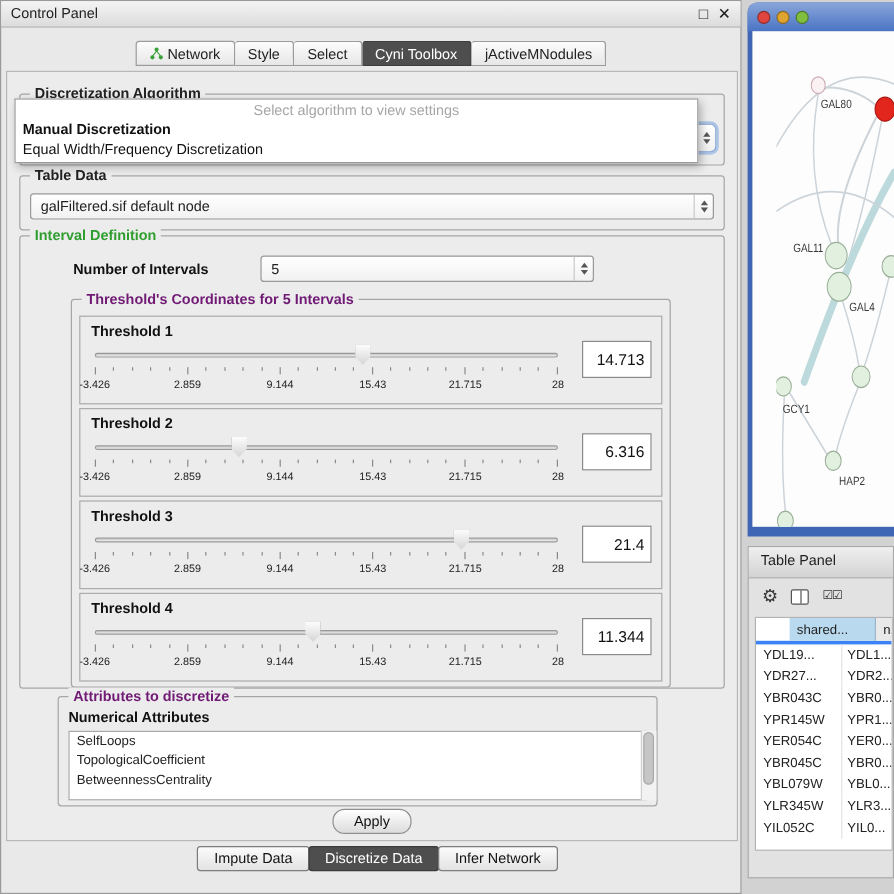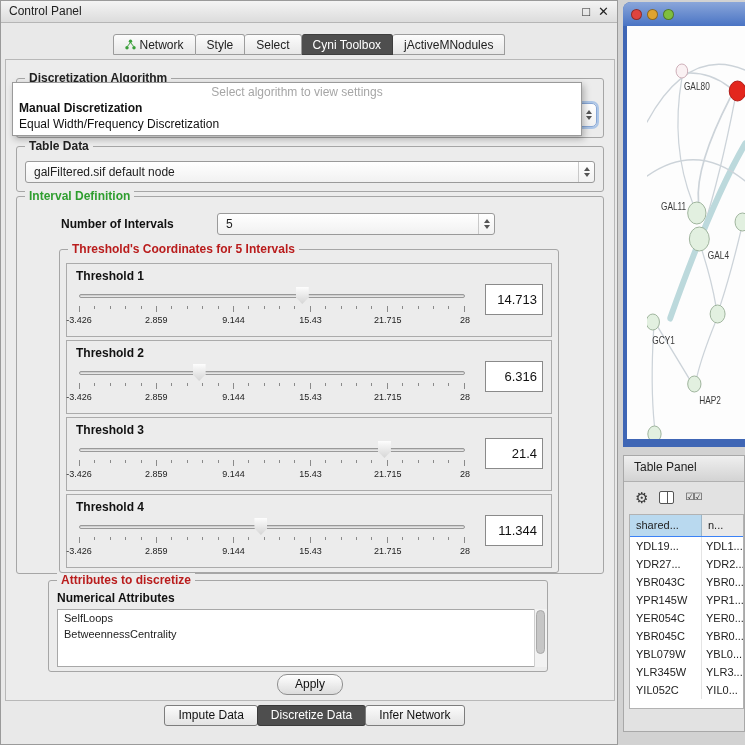--- a/index.html
+++ b/index.html
@@ -23,21 +23,21 @@
   .tab.selected { background:#4e4e4e; color:#ffffff; border-color:#3e3e3e; }
   .tab-icon { display:inline-flex; }
 
   .main-inset { position:absolute; left:4px; top:58px; width:610px; height:642px;
     border:1px solid #b8b8b8; background:#ececec; }
 
   .group { position:absolute; border:1px solid #a6a6a6; border-radius:3px; }
   .legend { position:absolute; top:-8px; left:8px; background:#ececec; padding:0 4px;
     font-size:12px; font-weight:bold; color:#222; line-height:15px; white-space:nowrap; }
   .legend.green { color:#2f9e2f; }
-  .legend.blue { color:#b91c1c; }
+  .legend.blue { color:#701a75; }
 
   .combo { position:absolute; height:22px; background:linear-gradient(#ffffff,#f1f1f1);
     border:1px solid #9a9a9a; border-radius:3px; display:flex; align-items:center;
     justify-content:space-between; font-size:12px; color:#222; padding-left:8px; }
   .combo .val { overflow:hidden; white-space:nowrap; }
   .stepper { width:16px; display:flex; flex-direction:column; align-items:center; justify-content:center; gap:2px; height:100%; border-left:1px solid #c9c9c9; }
   .arr-up { width:0; height:0; border-left:3.5px solid transparent; border-right:3.5px solid transparent; border-bottom:4px solid #555; }
   .arr-dn { width:0; height:0; border-left:3.5px solid transparent; border-right:3.5px solid transparent; border-top:4px solid #555; }
 
   
@@ -111,21 +111,21 @@
     background:#e2e2e2; border:1px solid #a8a8a8; }
   .tp-header { position:absolute; left:0; top:0; right:0; height:26px;
     background:linear-gradient(#efefef,#d3d3d3); border-bottom:1px solid #b0b0b0;
     font-size:12px; color:#222; line-height:23px; padding-left:10px; }
   .tp-toolbar { position:absolute; left:0; top:24px; right:0; height:34px; display:flex; align-items:center; gap:11px; padding-left:11px; }
   .gear-icon { font-size:15px; color:#3a3a3a; line-height:15px; }
   .columns-icon { width:15px; height:13px; border:1.5px solid #555; background:#fff; border-radius:2px; position:relative; }
   .columns-icon:before { content:""; position:absolute; left:50%; top:0; bottom:0; width:1.5px; background:#555; }
   .checks-icon { font-size:10px; color:#333; letter-spacing:-1px; line-height:10px; }
   .tp-body { position:absolute; left:5px; right:0; top:58px; bottom:22px; background:#fff; border:1px solid #b2b2b2; overflow:hidden; }
-  .thead { display:flex; height:22px; border-bottom:1px solid #3b82f6; }
+  .thead { display:flex; height:22px; border-bottom:3px solid #3b82f6;padding-left:28px; }
   .thc { font-size:11px; color:#222; line-height:21px; padding-left:6px; overflow:hidden; white-space:nowrap; }
   .thc.c1 { width:72px; background:#b9d9ef; border-right:1px solid #9cb6c8; }
   .thc.c2 { flex:1; background:#e9e9e9; }
   .trow { display:flex; height:18px; }
   .tcell { font-size:11px; color:#222; line-height:18px; overflow:hidden; white-space:nowrap; }
   .tcell.c1 { width:72px; padding-left:6px; border-right:1px solid #e4e4e4; }
   .tcell.c2 { flex:1; padding-left:4px; }
 </style>
 </head>
 <body>
@@ -389,20 +389,21 @@
               </div>
             </div>
         </div>
       </div>
 
       <div class="group attr-group">
         <div class="legend blue">Attributes to discretize</div>
         <div class="attr-title">Numerical Attributes</div>
         <div class="attr-list">
             <div class="attr-item">SelfLoops</div>
+            <div class="attr-item">TopologicalCoefficient</div>
             <div class="attr-item">BetweennessCentrality</div>
           </div>
         <div class="attr-scroll" style="top:28px; height:58px;">
           <div class="attr-thumb"></div>
         </div>
       </div>
 
       <div class="apply-btn">Apply</div>
     </div>
 

